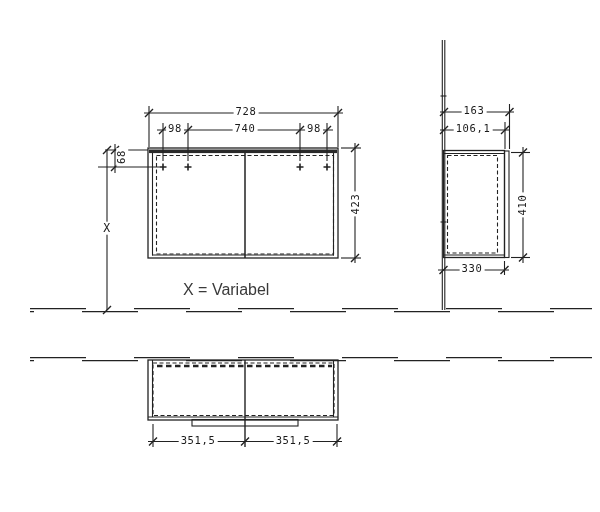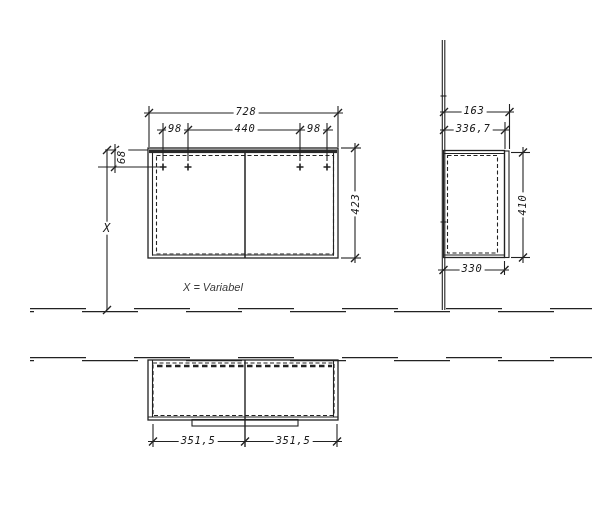--- a/index.html
+++ b/index.html
@@ -1,30 +1,30 @@
 <!DOCTYPE html>
 <html><head>
 <meta charset="utf-8">
 <style>
   html,body{margin:0;padding:0;}
   #stage{
     position:relative;width:600px;height:512px;background:#ffffff;
-    font-family:"Liberation Sans",sans-serif;overflow:hidden;font-style:italic;
+    font-family:"Liberation Sans",sans-serif;overflow:hidden;
   }
   #stage svg{position:absolute;left:0;top:0;}
   .lbl{
     position:absolute;background:#ffffff;padding:0 2px;
     font-family:"DejaVu Sans Mono",monospace;font-size:10.5px;
     letter-spacing:.6px;color:#1a1a1a;white-space:nowrap;
     transform:translate(-50%,-50%);line-height:1.1;
   }
   .lbl.rot{transform:translate(-50%,-50%) rotate(-90deg);}
   .note{
     position:absolute;font-family:"Liberation Sans",sans-serif;
-    font-size:11px;color:#3a3a3a;background:#ffffff;white-space:nowrap;
+    font-size:16px;color:#3a3a3a;background:#ffffff;white-space:nowrap;
   }
 </style>
 </head>
 <body>
 
 <div id="stage">
 
   <svg width="600" height="512" viewBox="0 0 600 512" fill="none" stroke="#222" stroke-width="1.1" stroke-linecap="butt">
 
     <g>
@@ -144,28 +144,28 @@
         <line x1="153" y1="424" x2="153" y2="447"></line>
         <line x1="337" y1="424" x2="337" y2="447"></line>
         <line x1="148" y1="441.5" x2="342" y2="441.5"></line>
         <path d="M149,445.5 L157,437.5 M241,445.5 L249,437.5 M333,445.5 L341,437.5" stroke-width="1.4"></path>
       </g>
     </g>
   </svg>
 
   <span class="lbl" style="left:246px;top:112px">728</span>
   <span class="lbl" style="left:175px;top:129px">98</span>
-  <span class="lbl" style="left:245px;top:129px">440</span>
+  <span class="lbl" style="left:245px;top:129px">740</span>
   <span class="lbl" style="left:314px;top:129px">98</span>
   <span class="lbl rot" style="left:122px;top:157px">68</span>
   <span class="lbl" style="left:107px;top:228px;font-size:11.5px">X</span>
   <span class="lbl rot" style="left:356px;top:204px">423</span>
 
   <span class="lbl" style="left:474px;top:111px">163</span>
-  <span class="lbl" style="left:473px;top:129px">336,7</span>
+  <span class="lbl" style="left:473px;top:129px">106,1</span>
   <span class="lbl rot" style="left:523px;top:205px">410</span>
   <span class="lbl" style="left:472px;top:269px">330</span>
 
   <span class="lbl" style="left:198px;top:441px">351,5</span>
   <span class="lbl" style="left:293px;top:441px">351,5</span>
 
   <span class="note" style="left:183px;top:281px">X = Variabel</span>
 </div>
 
 </body></html>

